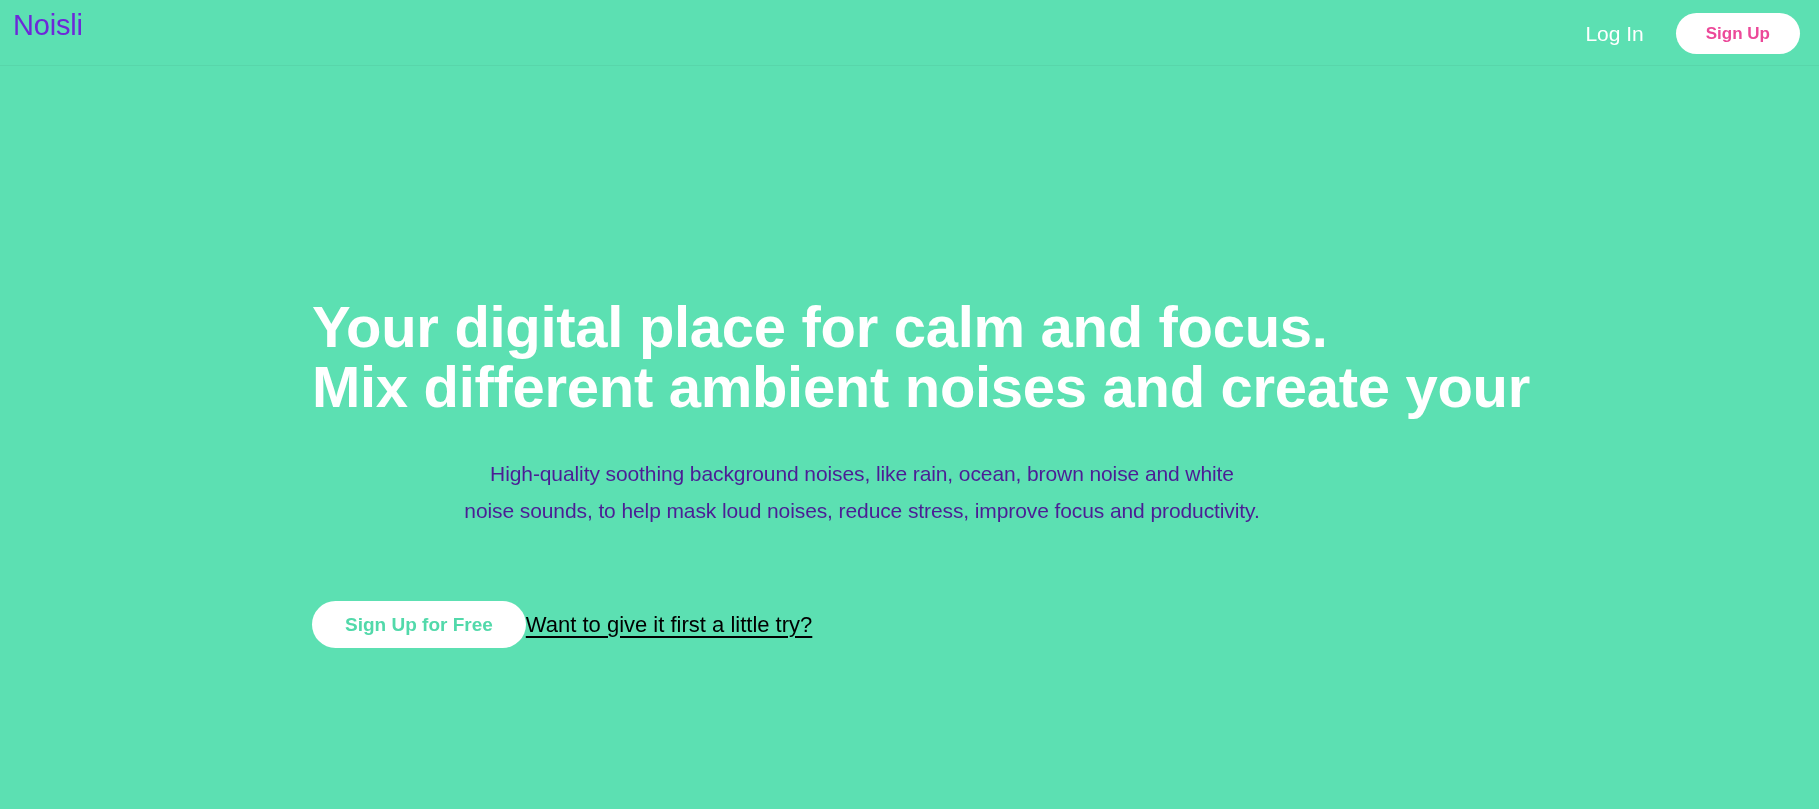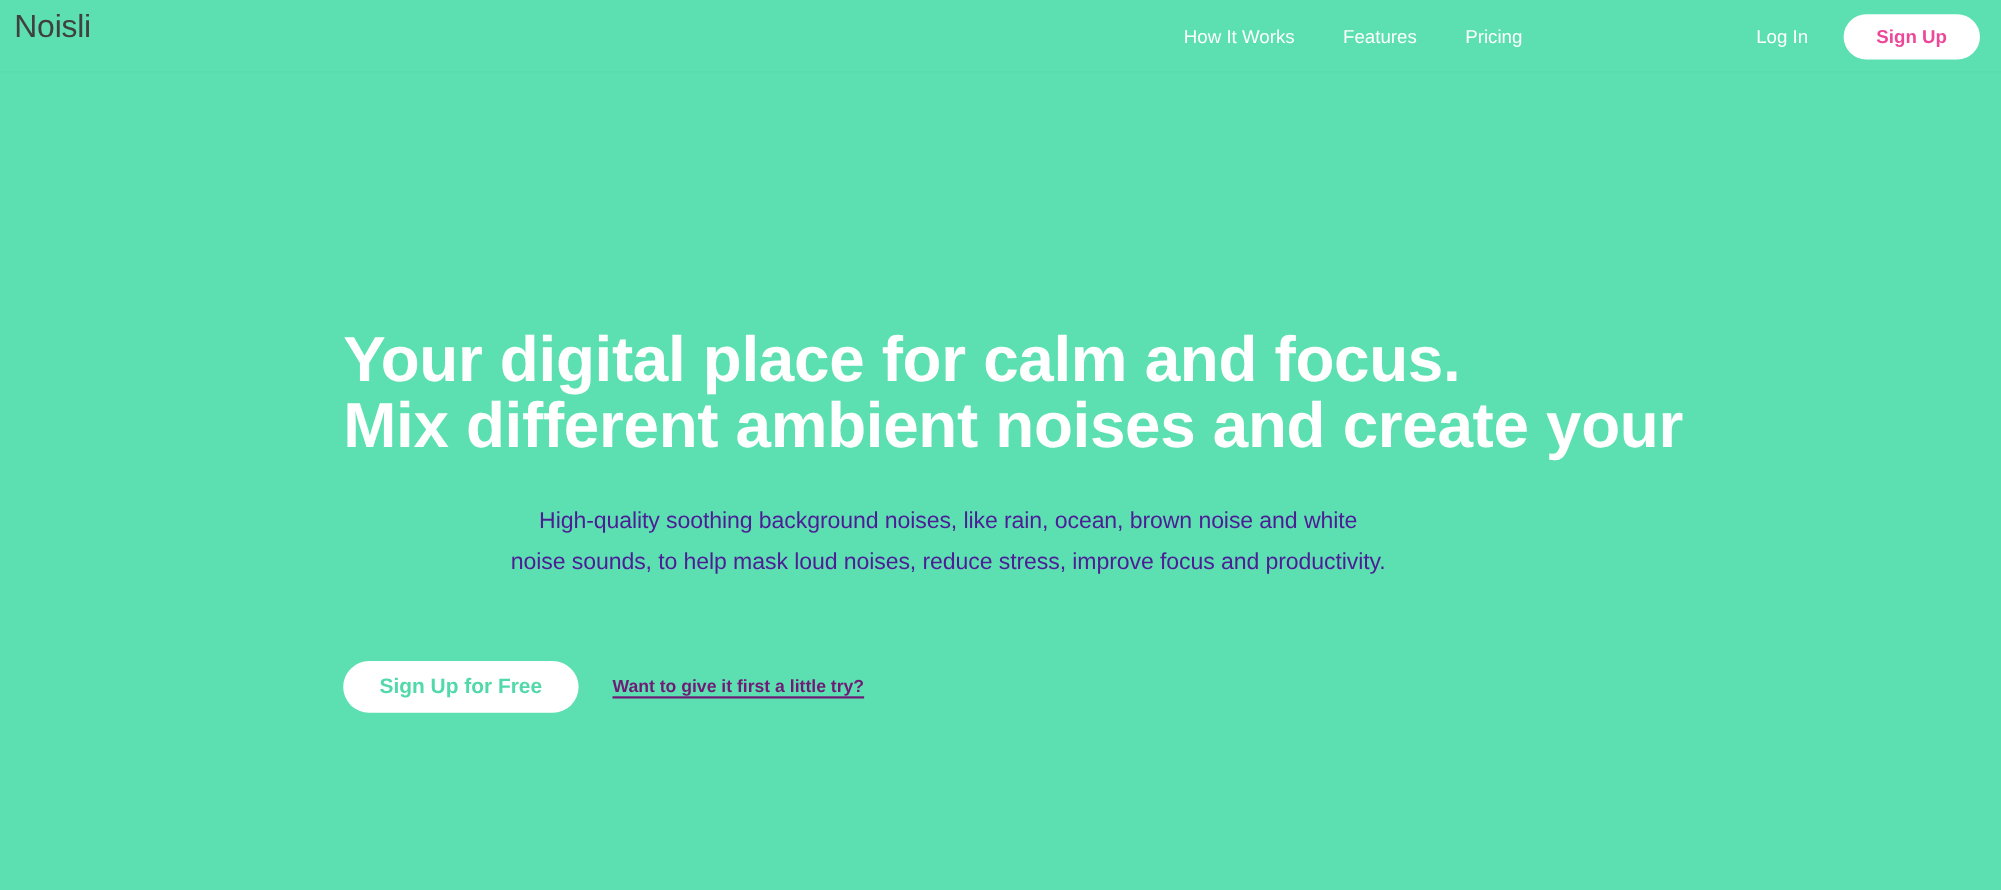--- a/index.html
+++ b/index.html
@@ -27,21 +27,21 @@
     align-items: center;
     border-bottom: 1px solid rgba(0, 0, 0, 0.045);
   }
 
   .brand {
     position: absolute;
     left: 13px;
     top: 11px;
     font-size: 29px;
     font-weight: 400;
-    color: #404040;
+    color: #6d28d9;
     letter-spacing: -0.2px;
     line-height: 1;
     text-decoration: none;
   }
 
   .nav-main {
     position: absolute;
     right: 435px;
     top: 0;
     height: 66px;
@@ -63,21 +63,21 @@
     position: absolute;
     right: 19px;
     top: 0;
     height: 66px;
     display: flex;
     align-items: center;
     gap: 32px;
   }
 
   .login-link {
-    font-size: 17px;
+    font-size: 21px;
     font-weight: 400;
     color: #ffffff;
     text-decoration: none;
     line-height: 1;
     white-space: nowrap;
   }
 
   .btn-signup {
     display: inline-flex;
     align-items: center;
@@ -133,21 +133,20 @@
     white-space: nowrap;
     text-align: center;
   }
 
   .hero-sub .line { display: block; }
 
   .hero-cta {
     margin-top: 72px;
     display: flex;
     align-items: center;
-    gap: 31px;
   }
 
   .btn-free {
     display: inline-flex;
     align-items: center;
     justify-content: center;
     height: 47px;
     padding: 0 33px;
     border-radius: 999px;
     background: #ffffff;
@@ -156,43 +155,38 @@
     font-weight: 700;
     text-decoration: none;
     border: none;
     cursor: pointer;
     line-height: 1;
     white-space: nowrap;
     font-family: "Liberation Sans", sans-serif;
   }
 
   .try-link {
-    font-size: 16px;
-    font-weight: 700;
-    color: #701a75;
+    font-size: 22px;
+    font-weight: 400;
+    color: #000000;
     text-decoration: underline;
     text-underline-offset: 4px;
     text-decoration-thickness: 1.5px;
     line-height: 1;
     white-space: nowrap;
     cursor: pointer;
   }
 </style>
 </head>
 <body>
 
 <header class="site-header">
 
   <a class="brand" href="#">Noisli</a>
 
-  <nav class="nav-main">
-    <a class="nav-link" href="#">How It Works</a>
-    <a class="nav-link" href="#">Features</a>
-    <a class="nav-link" href="#">Pricing</a>
-  </nav>
 
   <div class="nav-auth">
     <a class="login-link" href="#">Log In</a>
     <button class="btn-signup">Sign Up</button>
   </div>
 
 </header>
 
 <main class="hero">
   <div class="hero-inner">

